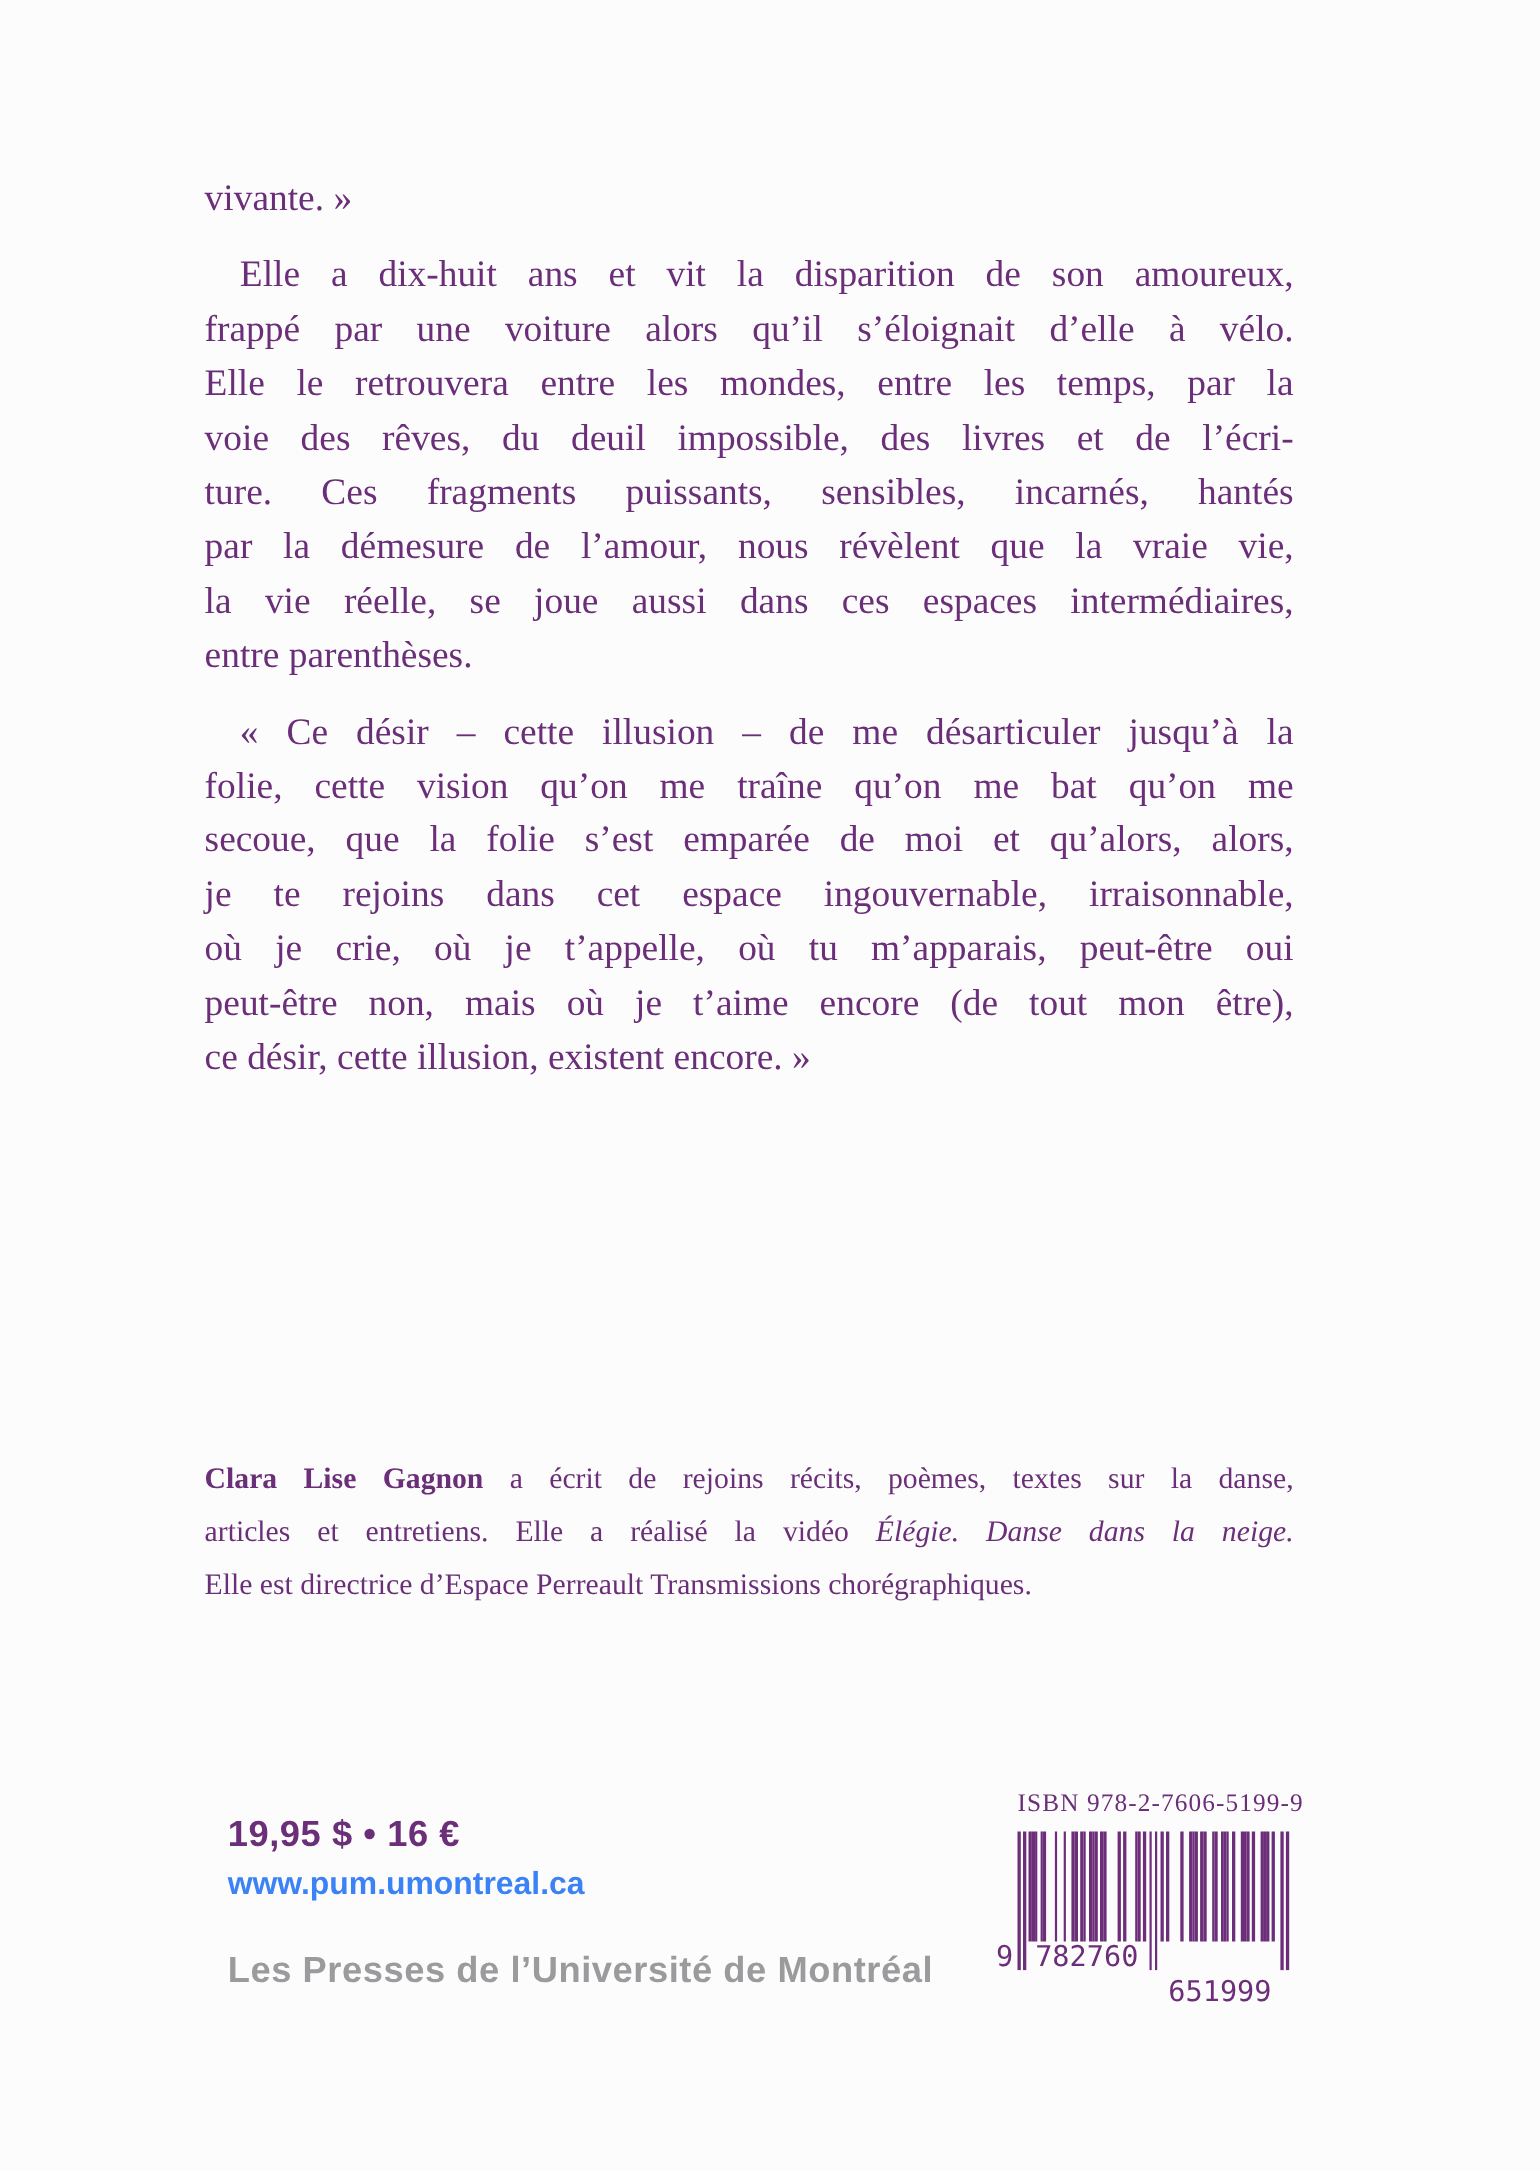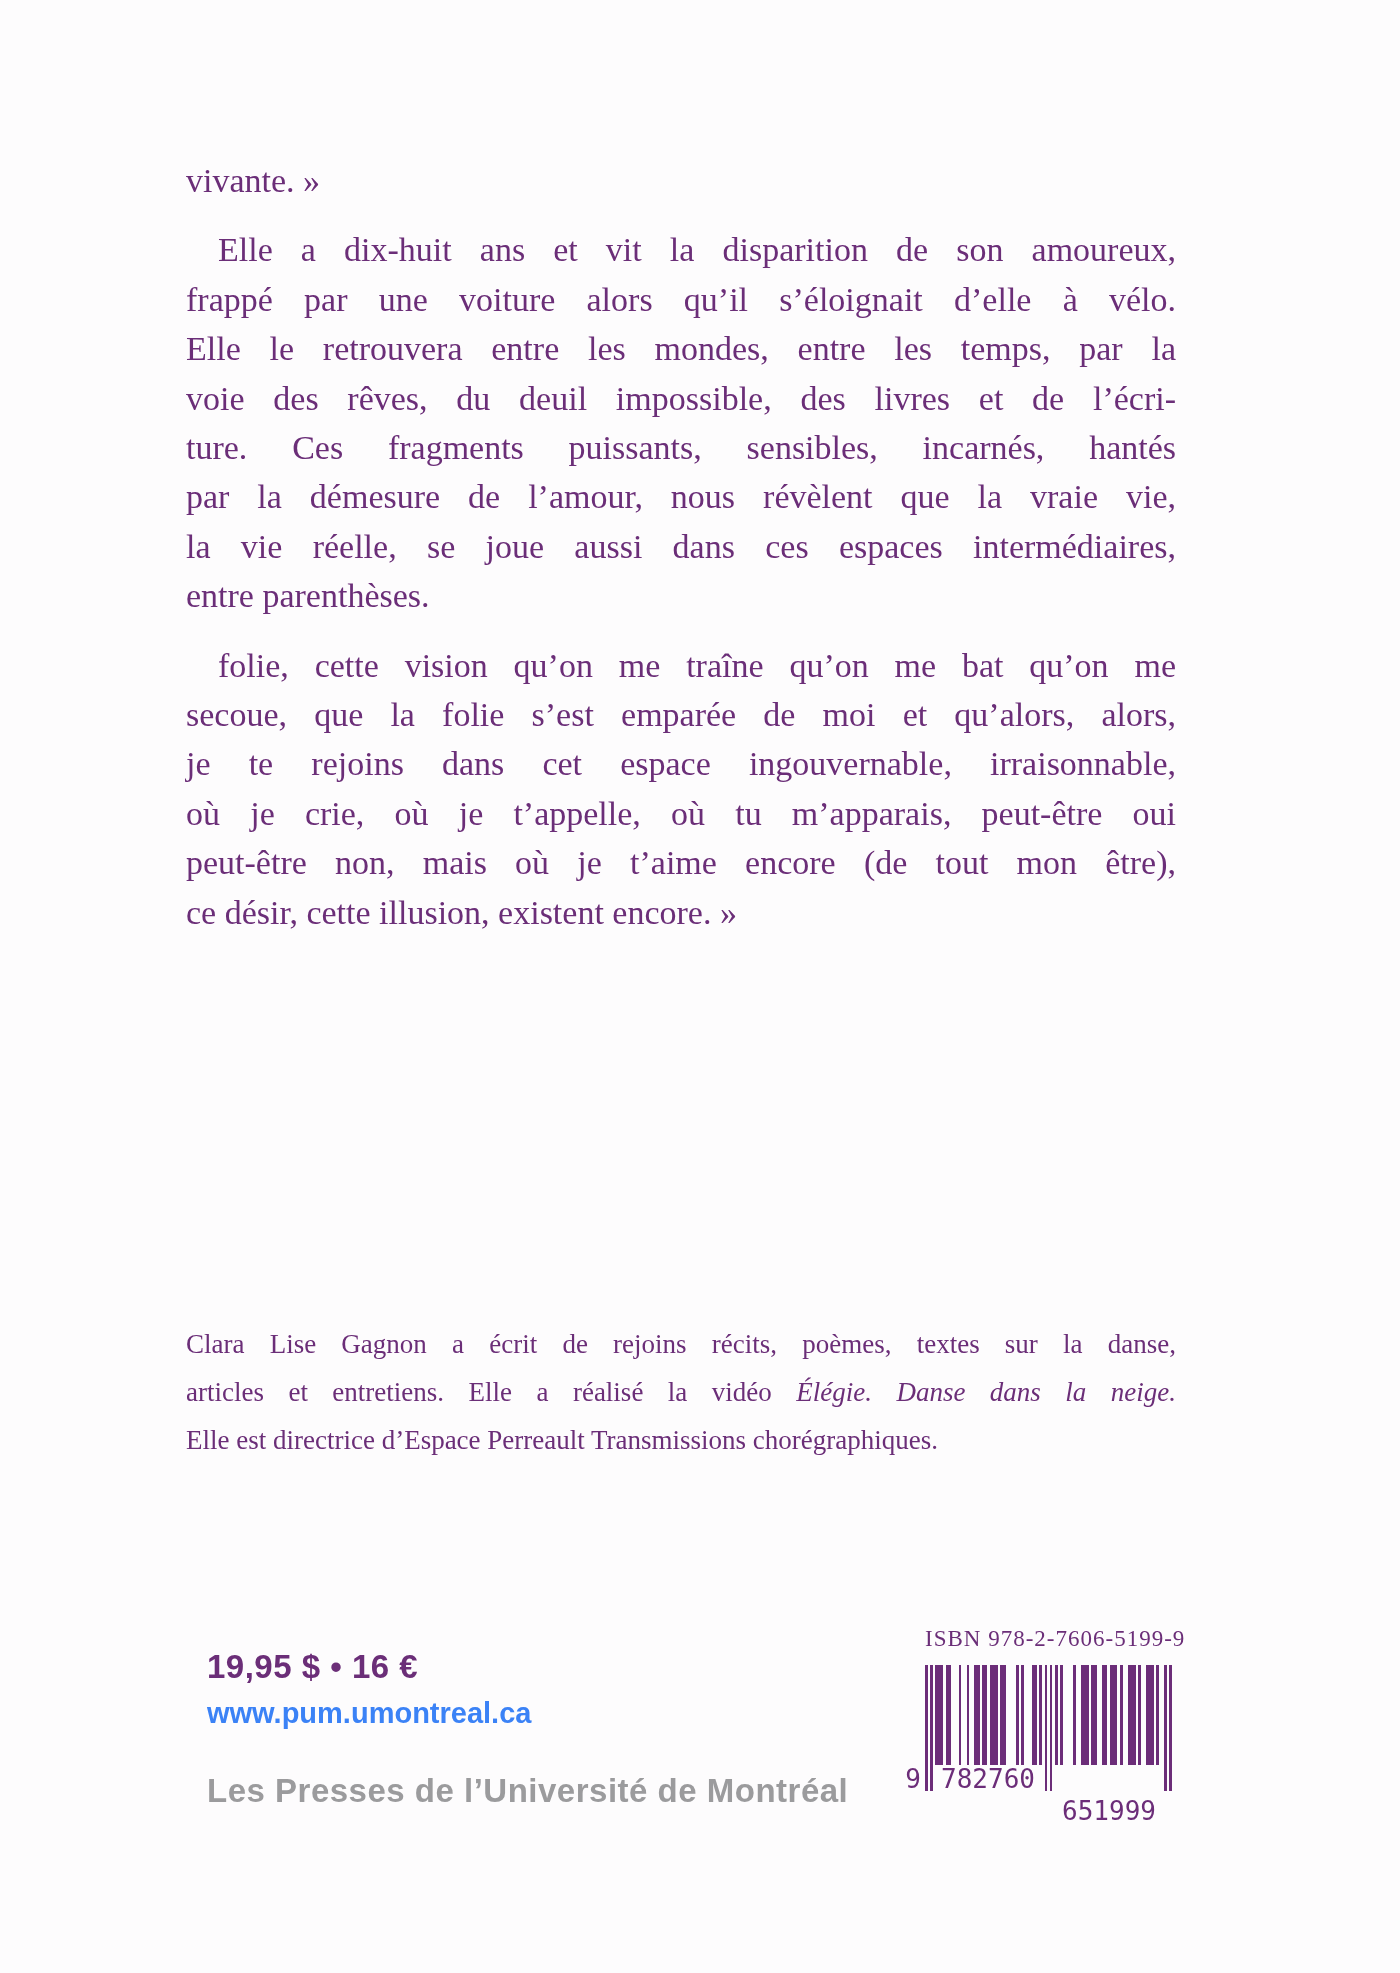--- a/index.html
+++ b/index.html
@@ -21,21 +21,21 @@
   .line{text-align:justify;text-align-last:justify;-moz-text-align-last:justify;}
   .line.last{text-align-last:left;-moz-text-align-last:left;}
   .para.indented .line:first-child{text-indent:32px;}
   
   .bio{
     position:absolute;left:186px;top:1320px;width:990px;
     font-family:"Liberation Serif", serif;
     font-size:27px;line-height:48px;
     color:#6b2e78;
   }
-  .bio .run-b{font-weight:400;}
+  .bio .run-b{font-weight:700;}
   .bio .run-i{font-style:italic;}
   
   .price{
     position:absolute;left:207px;top:1650px;
     font-family:"Liberation Sans", sans-serif;
     font-weight:600;font-size:33px;line-height:1;
     letter-spacing:.5px;color:#6b2e78;
   }
   .website{
     position:absolute;left:207px;top:1699px;
@@ -84,20 +84,21 @@
         <div class="line">Elle a dix-huit ans et vit la disparition de son amoureux,</div>
         <div class="line">frappé par une voiture alors qu’il s’éloignait d’elle à vélo.</div>
         <div class="line">Elle le retrouvera entre les mondes, entre les temps, par la</div>
         <div class="line">voie des rêves, du deuil impossible, des livres et de l’écri-</div>
         <div class="line">ture. Ces fragments puissants, sensibles, incarnés, hantés</div>
         <div class="line">par la démesure de l’amour, nous révèlent que la vraie vie,</div>
         <div class="line">la vie réelle, se joue aussi dans ces espaces intermédiaires,</div>
         <div class="line last">entre parenthèses.</div>
       </div>
       <div class="para indented">
+        <div class="line">« Ce désir – cette illusion – de me désarticuler jusqu’à la</div>
         <div class="line">folie, cette vision qu’on me traîne qu’on me bat qu’on me</div>
         <div class="line">secoue, que la folie s’est emparée de moi et qu’alors, alors,</div>
         <div class="line">je te rejoins dans cet espace ingouvernable, irraisonnable,</div>
         <div class="line">où je crie, où je t’appelle, où tu m’apparais, peut-être oui</div>
         <div class="line">peut-être non, mais où je t’aime encore (de tout mon être),</div>
         <div class="line last">ce désir, cette illusion, existent encore. »</div>
       </div>
     </div>
 
   <div class="bio" id="bio">

